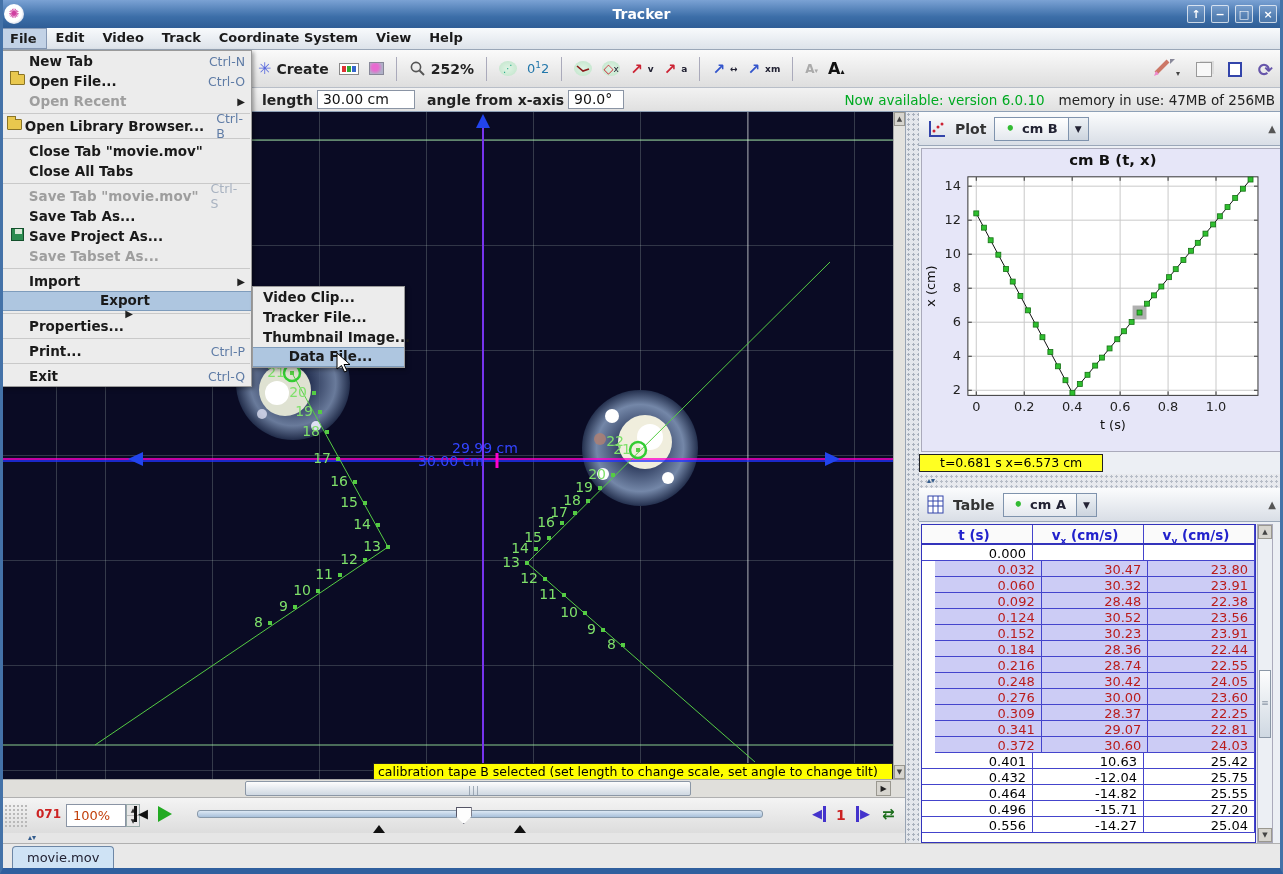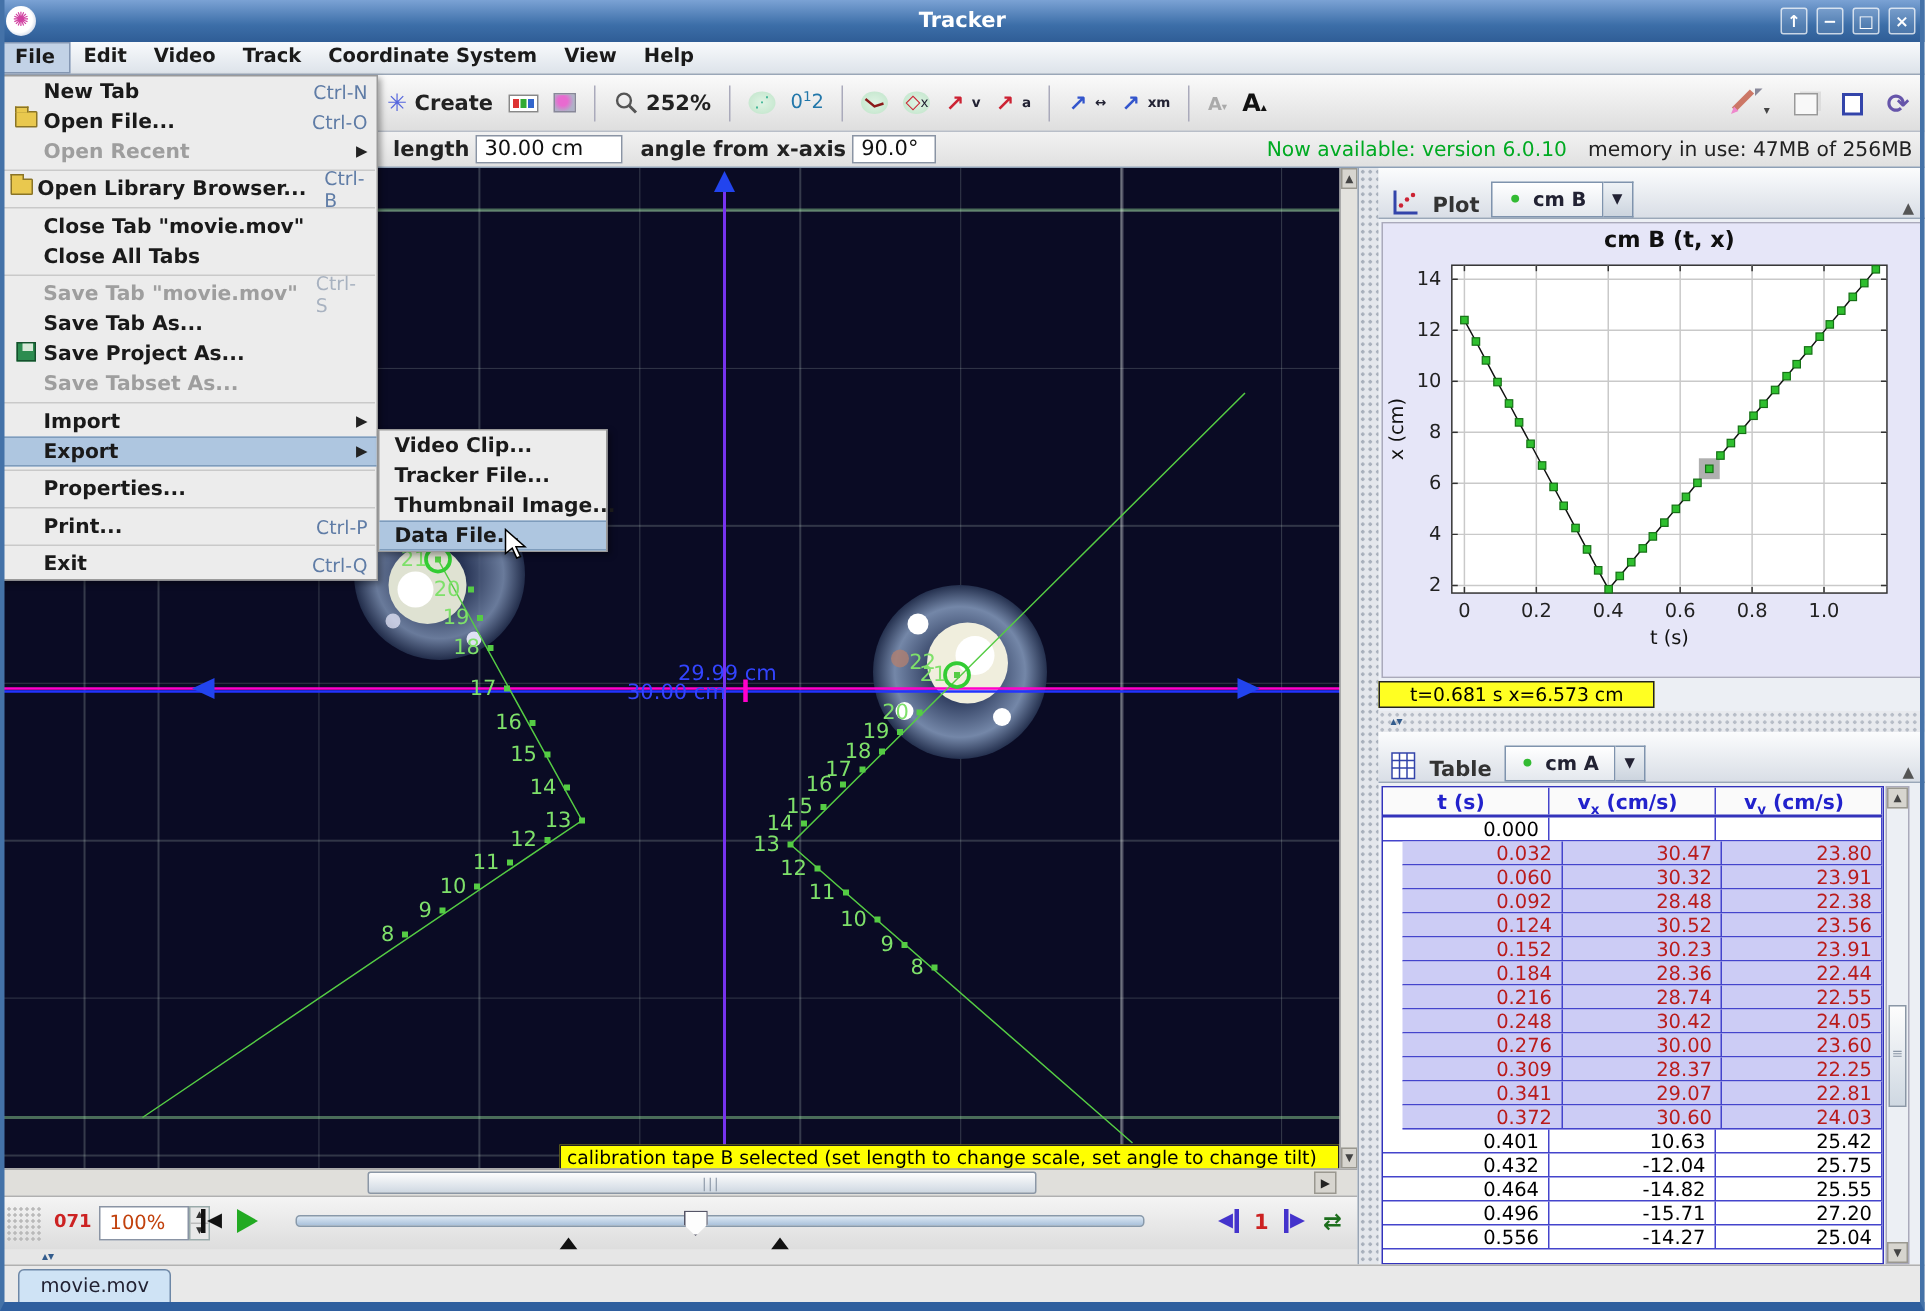--- a/index.html
+++ b/index.html
@@ -50,21 +50,21 @@
     z-index:100; font-size:13.5px; font-weight:bold; color:#1a1a1a; }
   #file-menu { left:0; top:50px; width:252px; }
   #export-menu { left:252px; top:286px; width:153px; }
   .menu-item { height:20px; display:flex; align-items:center; padding:0 6px 0 4px; }
   .menu-item .mi-icon { width:24px; text-align:center; font-size:12px; }
   .menu-item .mi-label { flex:1; white-space:nowrap; }
   .menu-item .mi-accel { color:#5f7ca6; font-weight:normal; font-size:12.5px; margin-left:12px; }
   .menu-item .mi-arrow { color:#222; font-size:10px; margin-left:8px; }
   .menu-item.disabled { color:#9e9e9e; }
   .menu-item.disabled .mi-accel { color:#a8b2c0; }
-  .menu-item.hl { background:#aec6e0; border-top:1px solid #7e9cbc; border-bottom:1px solid #7e9cbc; }
+  .menu-item.hl { background:#aec6e0; border-top:1px solid #7e9cbc; border-bottom:1px solid #7e9cbc;flex-direction:column; }
   .menu-sep { height:1px; background:#c9c9c9; margin:2px 1px; }
   .folder-ic { display:inline-block; width:15px; height:11px; background:#e9c84e;
     border:1px solid #8a7426; border-radius:1px; position:relative; }
   .folder-ic::before { content:""; position:absolute; left:-1px; top:-4px; width:7px; height:3px;
     background:#e9c84e; border:1px solid #8a7426; border-bottom:none; }
   .save-ic { display:inline-block; width:13px; height:13px; background:#2c8c50; border:1px solid #14502c; position:relative;}
   .save-ic::before { content:""; position:absolute; left:3px; top:0; width:7px; height:5px; background:#d8e8d8; }
 
   
   #video-pane { left:0; top:112px; width:905px; height:667px; background:#0a0b24; overflow:hidden;
@@ -116,21 +116,21 @@
   #bottom-splitter { left:0; top:833px; width:905px; height:10px; background:#e6e6e6; z-index:4;
     font-size:8px; color:#335c8d; padding-left:28px; line-height:9px;}
 
   
   #right-panel { left:905px; top:112px; width:378px; height:731px; background:#eceff4; z-index:5;
     border-left:1px solid #98a4b4; }
   #panel-splitter-v { position:absolute; left:0; top:0; width:13px; height:731px;
     background:radial-gradient(#a8b0bc 1px, transparent 1.2px); background-size:5px 5px; background-color:#e4e7ec;}
   .view-header { position:absolute; left:13px; width:365px; height:34px;
     background:linear-gradient(#fbfcfd,#d9dee6); border-bottom:1px solid #9aa7b8;
-    display:flex; align-items:flex-end; gap:8px; padding:0 8px; }
+    display:flex; align-items:center; gap:8px; padding:0 8px; }
   .view-title { font-weight:bold; font-size:14px; color:#333; }
   .dd { display:flex; height:24px; }
   .dd-main { background:linear-gradient(#ffffff,#e4e8ee); border:1px solid #7f93ad;
     display:flex; align-items:center; gap:7px; padding:0 10px; font-weight:bold; font-size:13px; color:#223; }
   .dd-dot { color:#33bb33; font-size:15px; }
   .dd-arrow { width:20px; background:linear-gradient(#eef2f6,#ccd4de); border:1px solid #7f93ad;
     border-left:none; font-size:9px; text-align:center; line-height:22px; color:#223; }
   .collapse { margin-left:auto; color:#555; font-size:10px; }
   #plot-header { top:0; }
   #plot-area { position:absolute; left:15px; top:36px; width:361px; height:304px;

